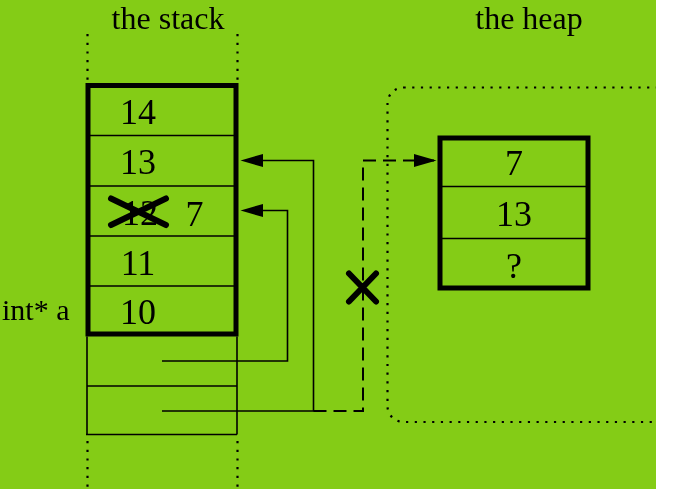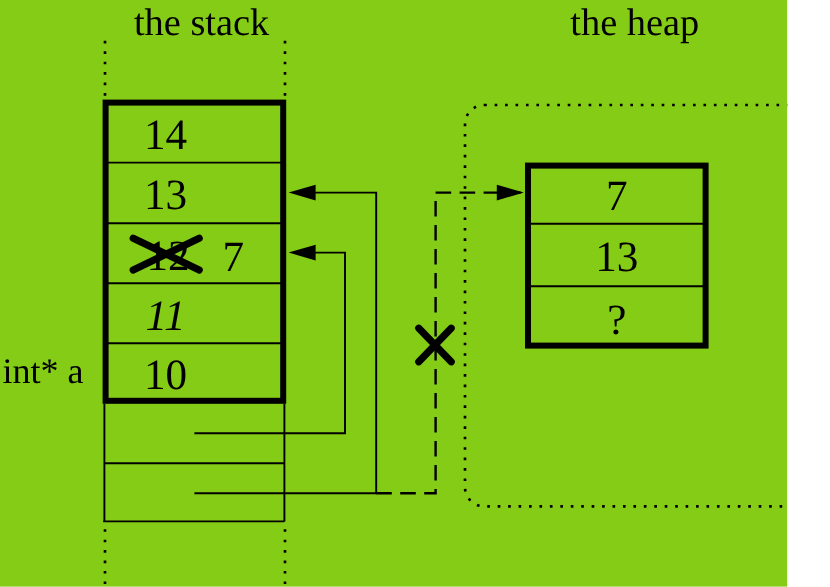--- a/index.html
+++ b/index.html
@@ -102,21 +102,21 @@
     <line class="thin" x1="440" y1="186.5" x2="588" y2="186.5"></line>
     <line class="thin" x1="440" y1="238.5" x2="588" y2="238.5"></line>
 
     <path class="xmark" d="M 111 198.5 L 166 225 M 111 225 L 166 198.5"></path>
   </svg>
 
   <div class="val" style="left:88px;top:85px;width:100px;height:50px;">14</div>
   <div class="val" style="left:88px;top:135px;width:100px;height:51px;">13</div>
   <div class="val" style="left:90px;top:186px;width:100px;height:51px;">12</div>
   <div class="val" style="left:172px;top:187px;width:45px;height:51px;">7</div>
-  <div class="val" style="left:88px;top:236px;width:100px;height:50px;font-style:italic;">11</div>
+  <div class="val" style="left:88px;top:236px;width:100px;height:50px;">11</div>
   <div class="val" style="left:88px;top:286px;width:100px;height:49px;">10</div>
 
   <div class="val" style="left:440px;top:136px;width:148px;height:50px;">7</div>
   <div class="val" style="left:440px;top:186px;width:148px;height:52px;">13</div>
   <div class="val" style="left:440px;top:238px;width:148px;height:52px;">?</div>
 
   <div class="vlabel" style="top:294px;">int* a</div>
 
 </div>
 

